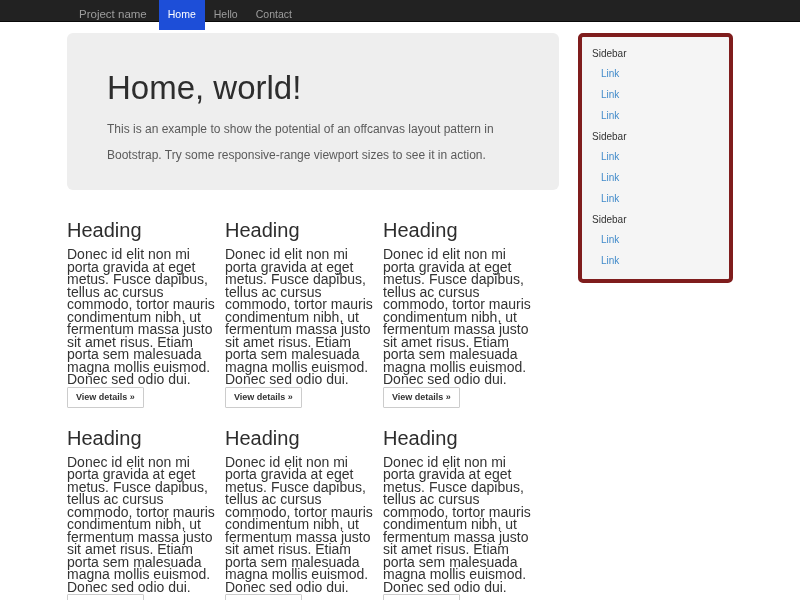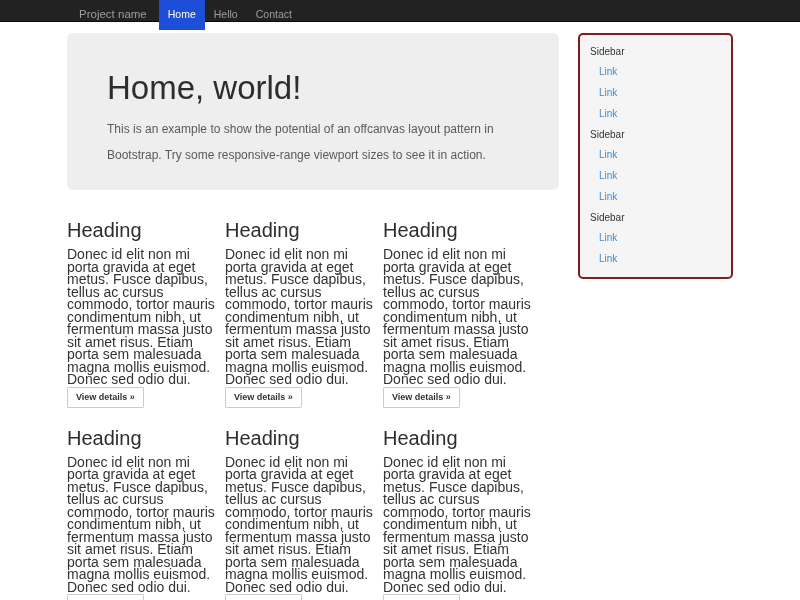--- a/index.html
+++ b/index.html
@@ -107,21 +107,21 @@
     line-height: 11px;
     color: #333333;
     cursor: pointer;
     white-space: nowrap;
   }
 
   
   .sidebar {
     margin-top: 11px;
     background: #f5f5f5;
-    border: 2px solid #7f1d1d;
+    border: 4px solid #7f1d1d;
     border-radius: 5px;
     padding: 6px 0 8px 0;
   }
   .sidebar-header {
     font-size: 10px;
     line-height: 12px;
     color: #333333;
     padding: 5px 10px 3px 10px;
   }
   .sidebar-link {

